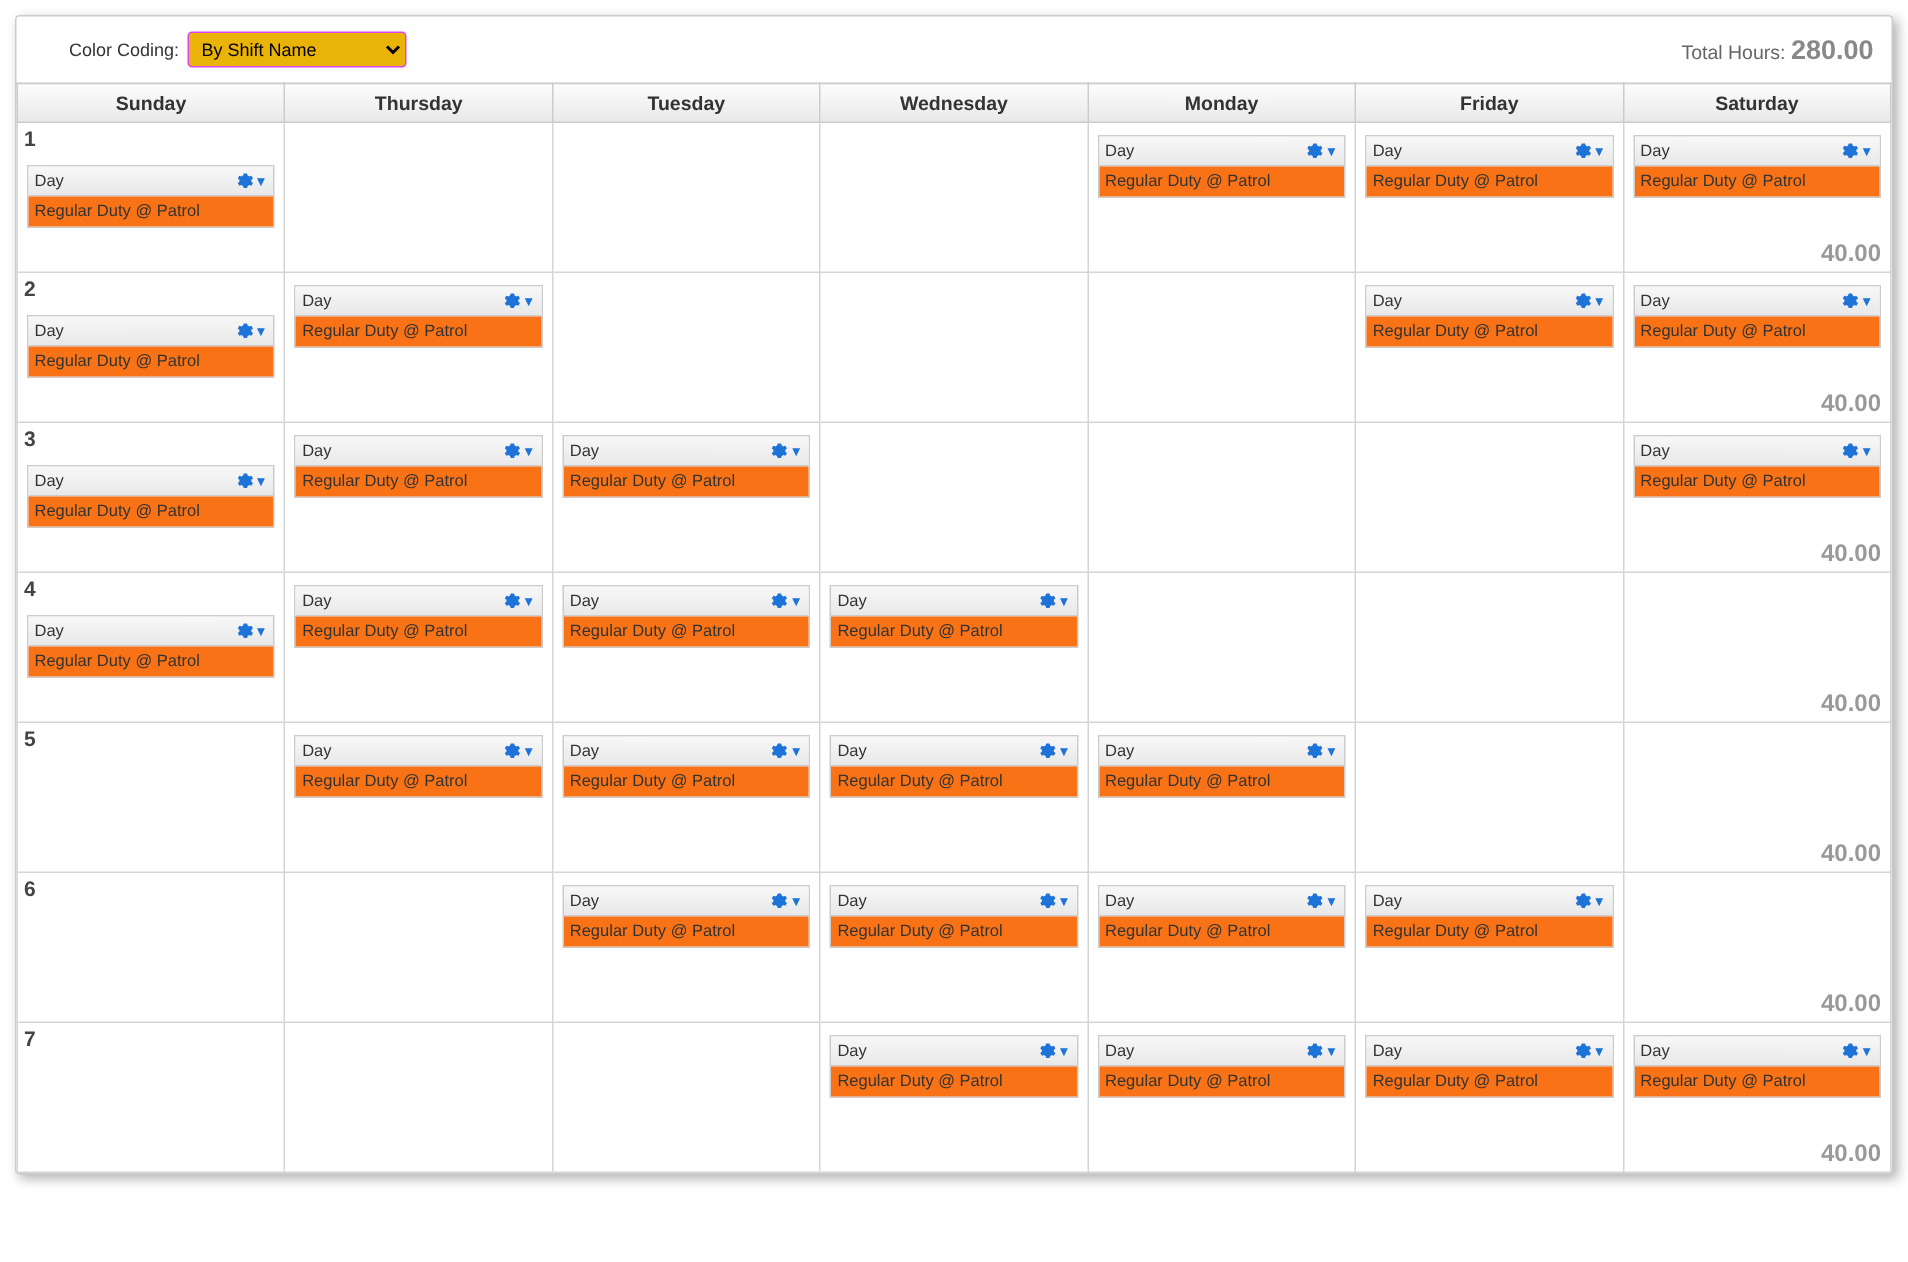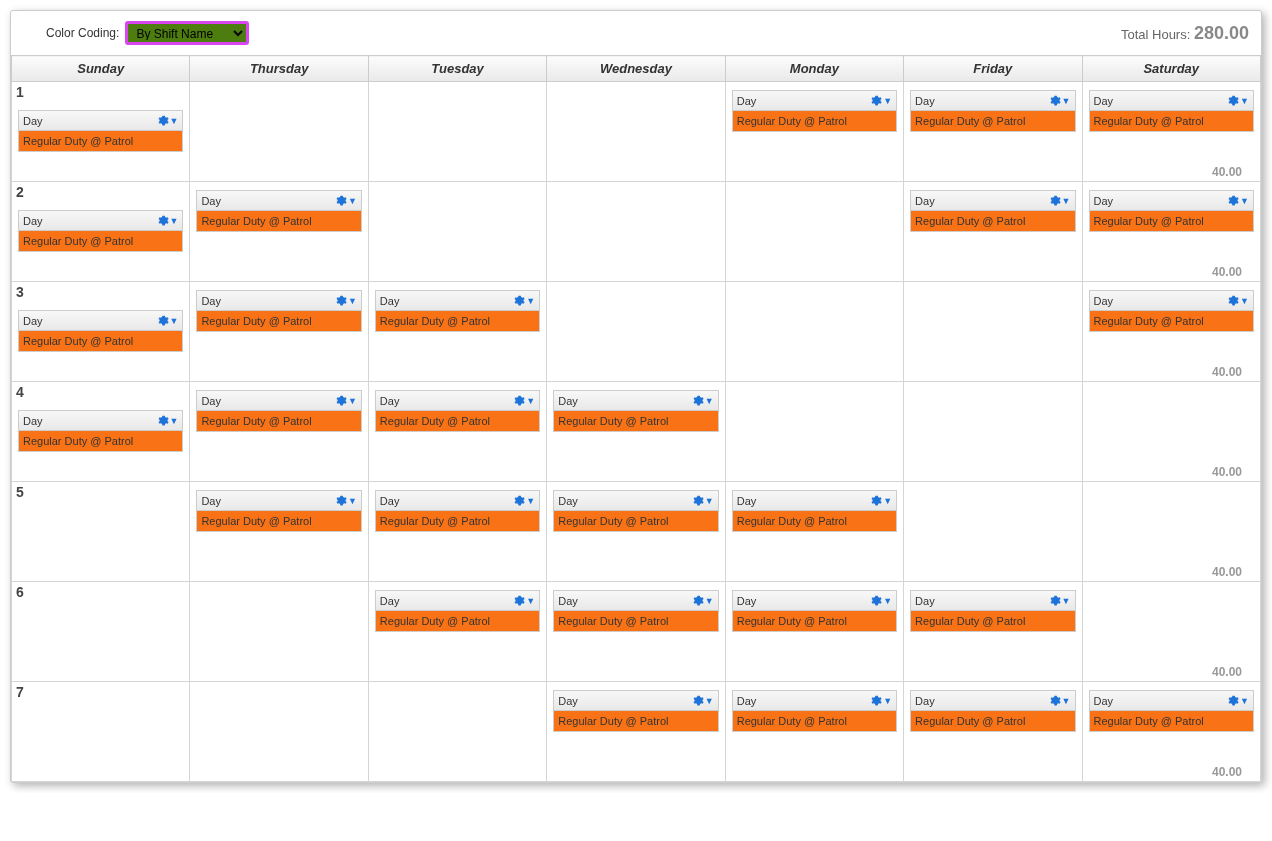--- a/index.html
+++ b/index.html
@@ -47,38 +47,37 @@
     padding: 10px 12px;
     margin-left: 23px;
   }
   .toolbar-left { display:flex; align-items:center; gap:6px; }
   .toolbar-right { color:#666; font-size:13px; }
   .toolbar-right .big { font-size:18px; font-weight:bold; color:#888; }
   select {
     font-size:12px;
     padding:2px 4px;
     height:24px;
-    width:124px;
-    border:3px solid #d946ef;
+    width:146px;
+    border:1px solid #d946ef;
     border-radius:3px;
-    background:#4d7c0f;
+    background:#eab308;
   }
   table.cal {
     width:100%;
     border-collapse:collapse;
     table-layout:fixed;
   }
   table.cal th.dayhead {
     background: linear-gradient(#fcfcfc,#e9e9e9);
     border:1px solid #ccc;
     padding:5px 4px;
     font-weight:bold;
     font-size:13px;
     color:#333;
-    font-style:italic;
   }
   table.cal td.cell {
     border:1px solid #d5d5d5;
     height:100px;
     vertical-align:top;
     padding:0;
     position:relative;
   }
   .weeknum {
     position:absolute;
@@ -111,22 +110,22 @@
     display:inline-flex;
     align-items:center;
     gap:1px;
     color:#1e73d8;
     font-size:12px;
     cursor:pointer;
   }
   .gear svg { width:13px; height:13px; }
   .row-total {
     position:absolute;
-    bottom:2px; right:18px;
-    font-size:12px;
+    bottom:2px; right:6px;
+    font-size:16px;
     font-weight:bold;
     color:#999;
   }
 </style>
 </head>
 <body>
 
 <div class="window">
 
 

